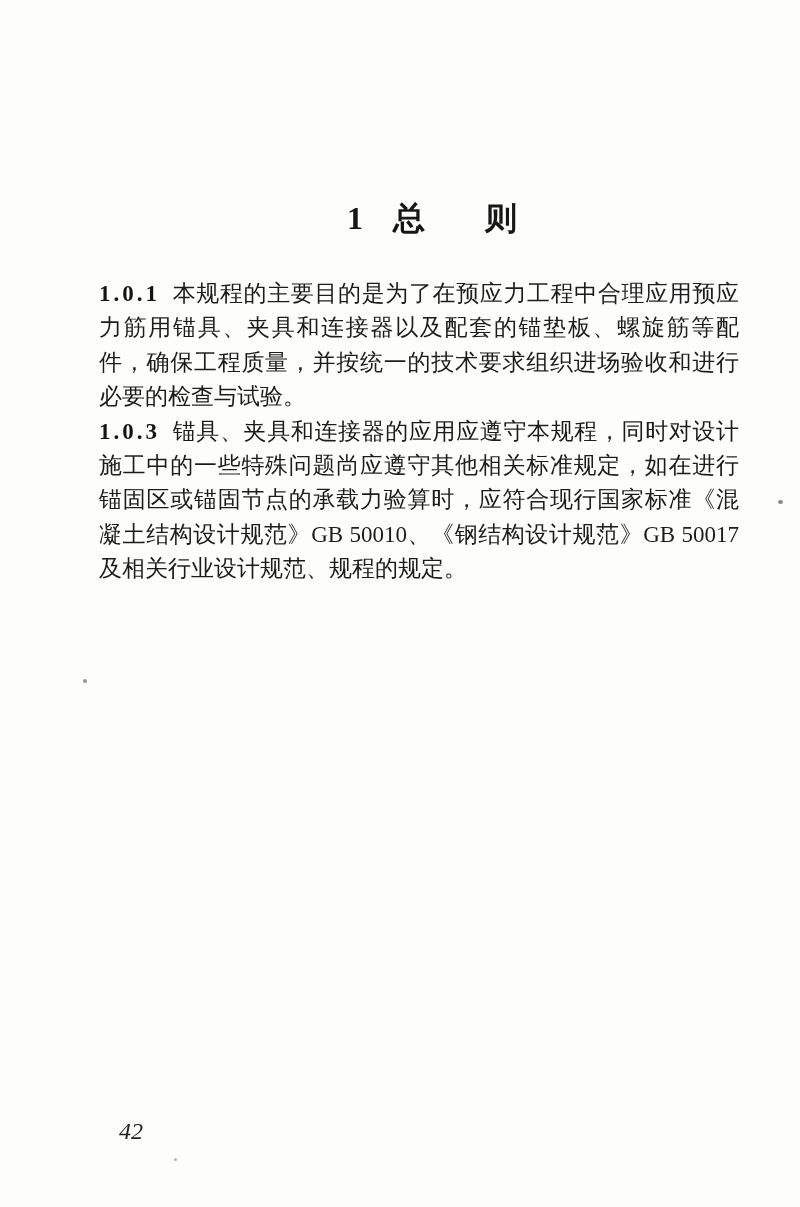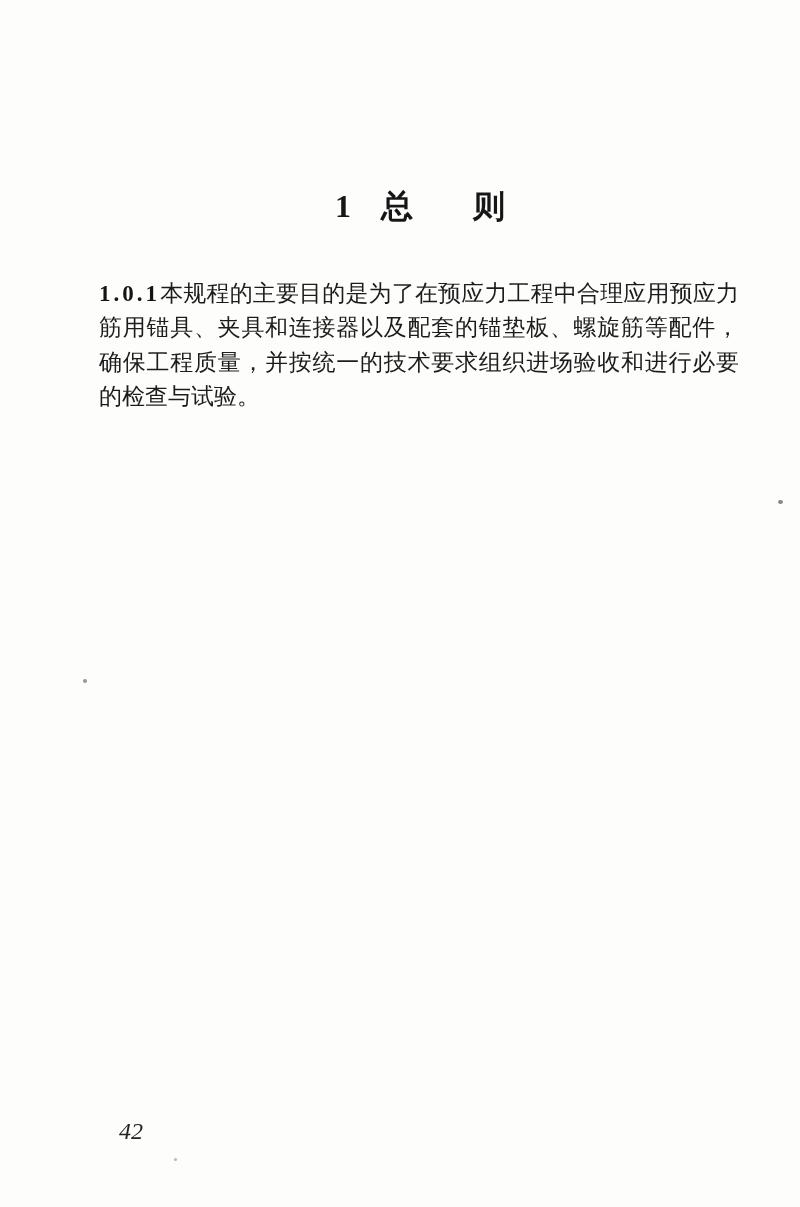--- a/index.html
+++ b/index.html
@@ -15,21 +15,21 @@
     background: #fdfdfc;
     color: #1a1a1a;
     font-family: "Liberation Serif", "DejaVu Serif", serif;
     overflow: hidden;
   }
   .chapter-title {
     position: absolute;
     top: 185px;
     left: 100px;
     width: 640px;
-    margin: 0;
+    margin: 12px;
     text-align: center;
     font-size: 32px;
     font-weight: bold;
     line-height: 42px;
     color: #161616;
     white-space: nowrap;
   }
   .chapter-title .t-num  { margin-right: 30px; }
   .chapter-title .t-w1   { margin-right: 60px; }
   .chapter-title .t-w2   { margin-right: 0; }
@@ -43,20 +43,21 @@
     text-align: justify;
     color: #1c1c1c;
   }
   .clause {
     margin: 0;
     padding: 0;
   }
   .clause-num {
     font-weight: bold;
     letter-spacing: 3px;
+    margin-right: 12px;
     white-space: nowrap;
     color: #141414;
   }
   .page-number {
     position: absolute;
     left: 119px;
     top: 1114px;
     font-size: 24px;
     font-style: italic;
     line-height: 34px;
@@ -75,20 +76,21 @@
 <body>
 
 <div class="page">
 
   <h1 class="chapter-title">
     <span class="t-num">1</span><span class="t-w1">总</span><span class="t-w2">则</span>
   </h1>
 
   <div class="doc-body">
     <p class="clause"><span class="clause-num">1.0.1</span><span class="clause-text">本规程的主要目的是为了在预应力工程中合理应用预应力筋用锚具、夹具和连接器以及配套的锚垫板、螺旋筋等配件，确保工程质量，并按统一的技术要求组织进场验收和进行必要的检查与试验。</span></p>
+    <p class="clause"><span class="clause-num">1.0.3</span><span class="clause-text">锚具、夹具和连接器的应用应遵守本规程，同时对设计施工中的一些特殊问题尚应遵守其他相关标准规定，如在进行锚固区或锚固节点的承载力验算时，应符合现行国家标准《混凝土结构设计规范》GB 50010、《钢结构设计规范》GB 50017 及相关行业设计规范、规程的规定。</span></p>
   </div>
 
   <div class="page-number">42</div>
 
   <span class="speck speck-right"></span>
   <span class="speck speck-left"></span>
   <span class="speck speck-bottom"></span>
 
 </div>
 

